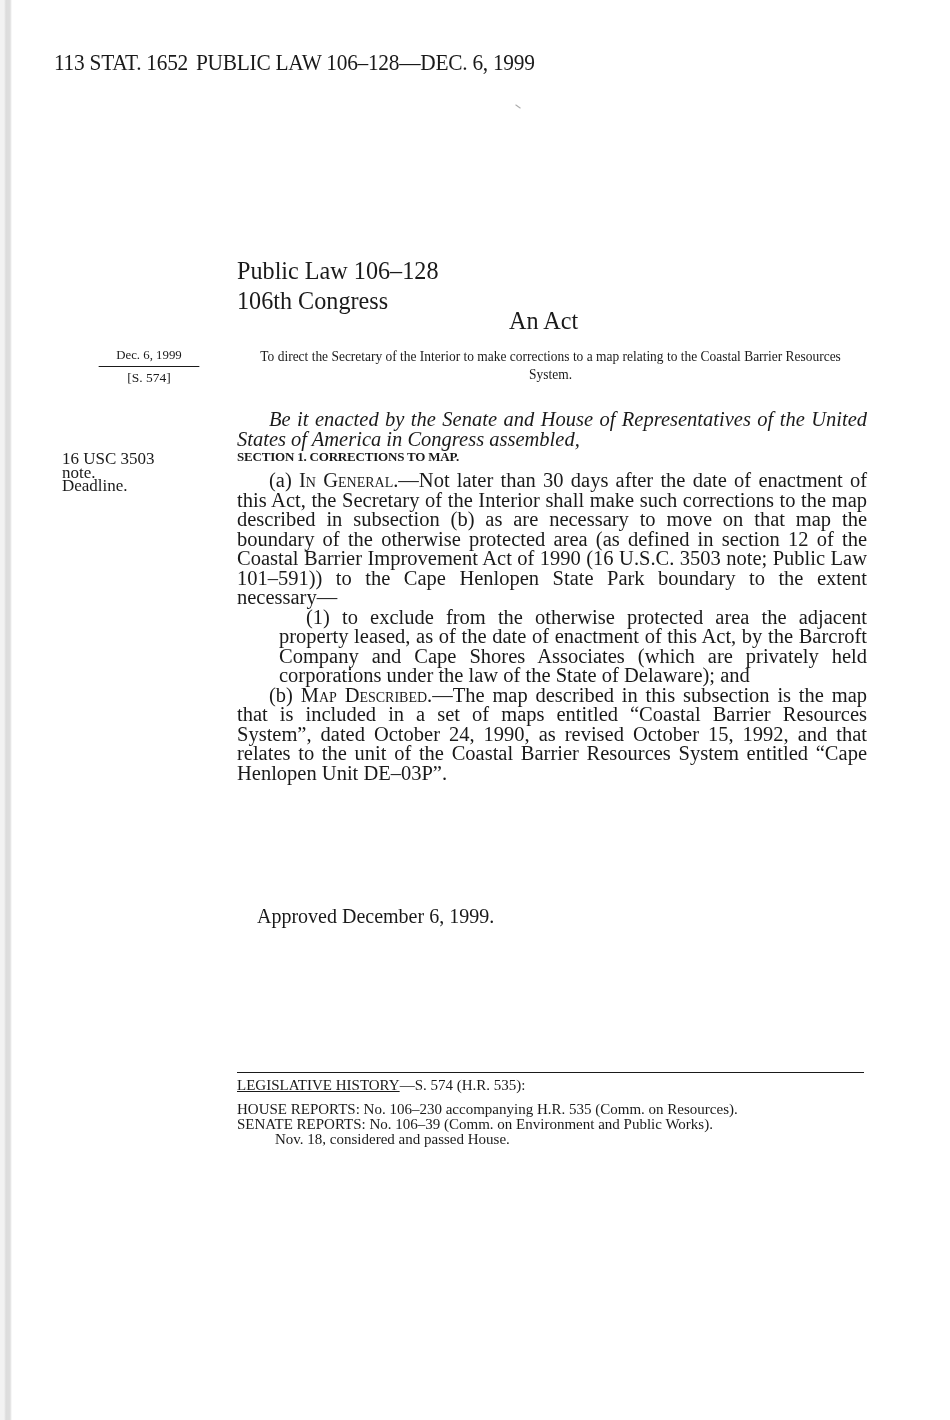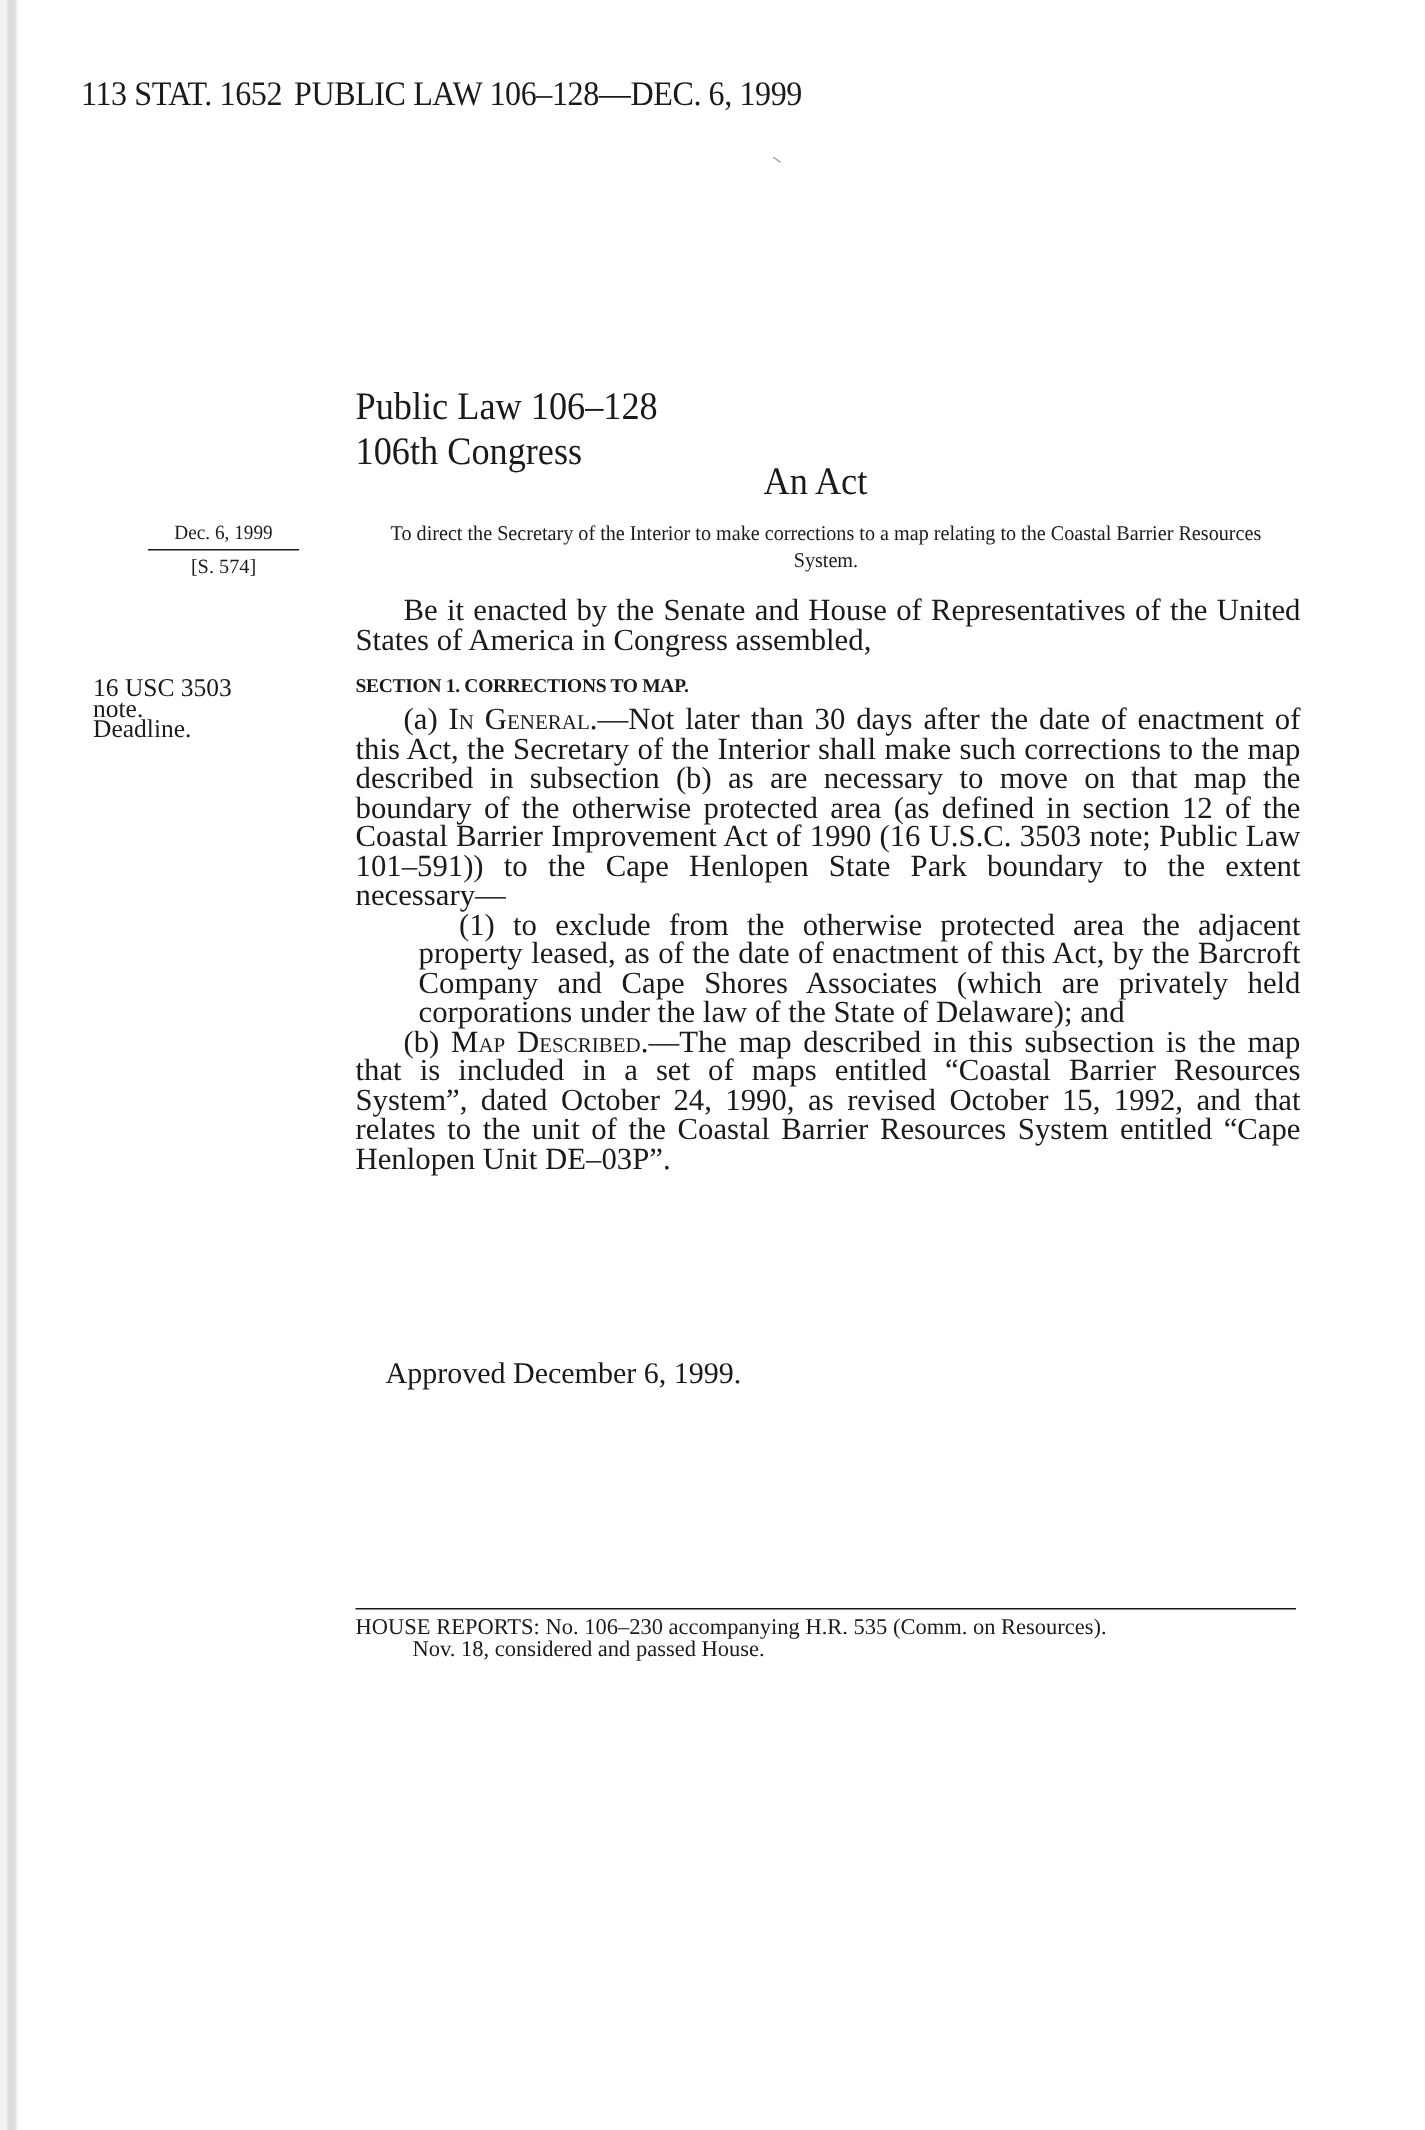--- a/index.html
+++ b/index.html
@@ -18,21 +18,21 @@
   .an-act { left: 509px; top: 306px; font-size: 26px; transform: scaleX(0.93); transform-origin: left top; }
 
   .margin-date { left: 96px; top: 347px; width: 106px; text-align: center; font-size: 13.5px; }
   .margin-date .date { padding-bottom: 3px; border-bottom: 1.2px solid #1a1a1a; transform: scaleX(0.95); }
   .margin-date .bill { padding-top: 3px; }
   .purpose { left: 253px; top: 348px; width: 620px; text-align: center; font-size: 14px; line-height: 18px; white-space: normal; transform: scaleX(0.96); transform-origin: left top; }
 
   .margin-notes { left: 62px; top: 452px; font-size: 17px; line-height: 13.5px; }
 
   .body-col { left: 237px; width: 630px; font-size: 20.5px; line-height: 19.5px; white-space: normal; text-align: justify; }
-  .enacting { top: 398px; }
+  .enacting { top: 410px; font-style: italic; }
   .sec-head { top: 447px; font-weight: bold; font-size: 13px; letter-spacing: -0.2px; }
   .para { margin: 0; text-indent: 32px; text-align: justify; }
   .sub-para { margin: 0; padding-left: 42px; text-indent: 27px; text-align: justify; }
   .smallcaps { font-variant: small-caps; }
   .sub-a { top: 471px; }
   .approved { left: 257px; top: 905px; font-size: 20px; text-align: center; }
 
   .history-rule { left: 237px; top: 1072px; width: 627px; height: 0; border-top: 1.2px solid #1a1a1a; }
   .history { left: 237px; top: 1078px; font-size: 15px; line-height: 15px; }
   .history .leg-title { margin-bottom: 9px; }
@@ -77,15 +77,17 @@
 <div class="abs body-col sub-a">
   <p class="para"><span>(a) </span><span class="smallcaps">In General.</span><span>—Not later than 30 days after the date of enactment of this Act, the Secretary of the Interior shall make such corrections to the map described in subsection (b) as are necessary to move on that map the boundary of the otherwise protected area (as defined in section 12 of the Coastal Barrier Improvement Act of 1990 (16 U.S.C. 3503 note; Public Law 101–591)) to the Cape Henlopen State Park boundary to the extent necessary—</span></p>
   <p class="sub-para">(1) to exclude from the otherwise protected area the adjacent property leased, as of the date of enactment of this Act, by the Barcroft Company and Cape Shores Associates (which are privately held corporations under the law of the State of Delaware); and</p>
   <p class="para"><span>(b) </span><span class="smallcaps">Map Described.</span><span>—The map described in this subsection is the map that is included in a set of maps entitled “Coastal Barrier Resources System”, dated October 24, 1990, as revised October 15, 1992, and that relates to the unit of the Coastal Barrier Resources System entitled “Cape Henlopen Unit DE–03P”.</span></p>
 </div>
 
 <div class="abs approved">Approved December 6, 1999.</div>
 
 <div class="abs history-rule"></div>
 <div class="abs history">
+  <div class="leg-title"><span class="u">LEGISLATIVE HISTORY</span><span>—S. 574 (H.R. 535):</span></div>
   <div>HOUSE REPORTS: No. 106–230 accompanying H.R. 535 (Comm. on Resources).</div>
+  <div>SENATE REPORTS: No. 106–39 (Comm. on Environment and Public Works).</div>
   <div class="indent">Nov. 18, considered and passed House.</div>
 </div>
 
 </body></html>

